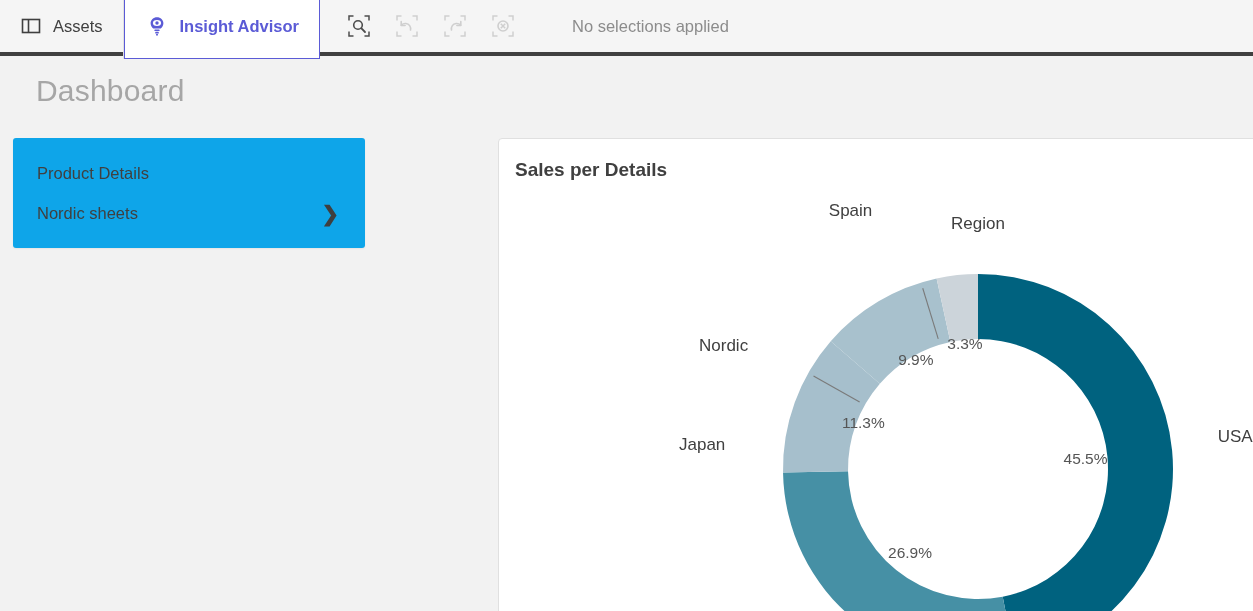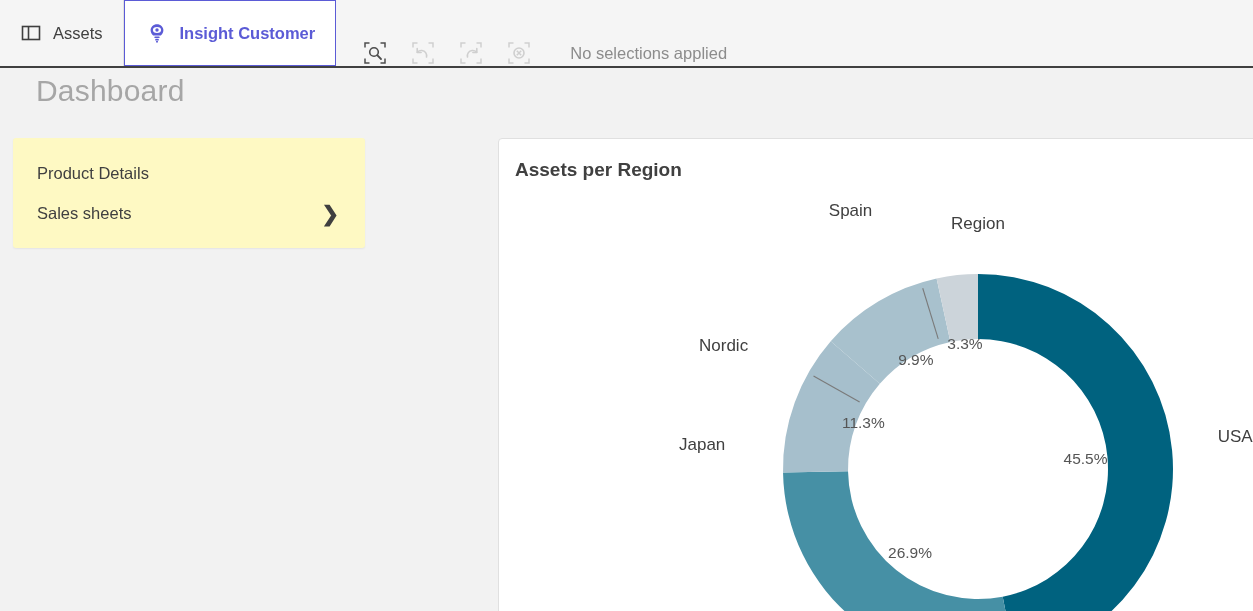--- a/index.html
+++ b/index.html
@@ -6,24 +6,24 @@
   html, body {
     width: 1253px; height: 611px;
     background: #f2f2f2;
     font-family: "Liberation Sans", sans-serif;
     overflow: hidden;
   }
 
   
   #toolbar {
     position: absolute; left: 0; top: 0;
-    width: 1253px; height: 68px;
+    width: 1253px; height: 56px;
     background: #f5f5f5;
-    border-bottom: 2px solid #404040;
-    display: flex; align-items: flex-end;
+    border-bottom: 4px solid #404040;
+    display: flex; align-items: center;
   }
   .tb-tab {
     display: flex; align-items: center; gap: 11px;
     padding: 0 20px;
     height: 66px;
     cursor: pointer;
     font-size: 16.5px;
     color: #404040;
     border-right: 1px solid #e0e0e0;
   }
@@ -40,39 +40,39 @@
     padding-left: 26px;
   }
   .tb-iconbtn {
     width: 26px; height: 26px;
     display: flex; align-items: center; justify-content: center;
     cursor: pointer;
     position: relative;
   }
   .tb-iconbtn.disabled { cursor: default; }
   .tb-status {
-    margin-left: 16px;
+    margin-left: 34px;
     font-size: 16.5px;
     color: #8c8c8c;
     white-space: nowrap;
   }
 
   
   #page-title {
     position: absolute; left: 36px; top: 74px;
     font-size: 30px;
     color: #a6a6a6;
     letter-spacing: .2px;
   }
 
   
   #sheet-card {
     position: absolute; left: 13px; top: 138px;
     width: 352px;
-    background: #fef9c3;
+    background: #0ea5e9;
     border-radius: 3px;
     padding: 16px 0 14px 0;
     box-shadow: 0 1px 2px rgba(0,0,0,.06);
   }
   .sheet-row {
     display: flex; align-items: center; justify-content: space-between;
     padding: 10px 22px 10px 24px;
     font-size: 16.5px;
     color: #404040;
     cursor: pointer;
@@ -122,21 +122,21 @@
     <span>
       <svg width="24" height="24" viewBox="0 0 24 24">
         <path d="M12 3.2c-3.6 0-6.4 2.7-6.4 6.1 0 2.3 1.2 4 2.6 5.1h7.6c1.4-1.1 2.6-2.8 2.6-5.1 0-3.4-2.8-6.1-6.4-6.1z" fill="#5b5bd6"></path>
         <ellipse cx="12" cy="9" rx="4.1" ry="3" fill="#ffffff"></ellipse>
         <circle cx="12" cy="9" r="1.7" fill="#5b5bd6"></circle>
         <rect x="9.4" y="15.4" width="5.2" height="1.7" rx=".6" fill="#5b5bd6"></rect>
         <rect x="10.2" y="17.8" width="3.6" height="1.7" rx=".6" fill="#5b5bd6"></rect>
         <rect x="11" y="20.1" width="2" height="1.5" rx=".5" fill="#5b5bd6"></rect>
       </svg>
     </span>
-    <span>Insight Customer</span>
+    <span>Insight Advisor</span>
   </div>
 
   <div class="tb-icons">
 
     <div class="tb-iconbtn">
       <svg width="26" height="26" viewBox="0 0 26 26">
         <path d="M3 7.5V3h4.5M18.5 3H23v4.5M23 18.5V23h-4.5M7.5 23H3v-4.5" fill="none" stroke="#4d4d4d" stroke-width="1.5"></path>
         <circle cx="12" cy="12" r="4.3" fill="none" stroke="#4d4d4d" stroke-width="1.6"></circle>
         <line x1="15.2" y1="15.2" x2="19" y2="19" stroke="#4d4d4d" stroke-width="1.8" stroke-linecap="round"></line>
       </svg>
@@ -171,27 +171,27 @@
   </div>
 </div>
 
 <div id="page-title">Dashboard</div>
 
 <div id="sheet-card">
   <div class="sheet-row">
     <span>Product Details</span>
   </div>
   <div class="sheet-row">
-    <span>Sales sheets</span>
+    <span>Nordic sheets</span>
     <span class="chev">❯</span>
   </div>
 </div>
 
 <div id="chart-panel">
-  <div id="chart-title">Assets per Region</div>
+  <div id="chart-title">Sales per Details</div>
   <div id="donut-wrap">
     <svg id="donut-svg" width="760" height="500" viewBox="0 0 760 500">
         <path d="M479,135 A195,195 0 0 1 516.0732829856781,521.4433902976643 L503.7155219904521,457.6289268651095 A130,130 0 0 0 479,200 Z" fill="#00627f"></path>
         <path d="M516.0732829856781,521.4433902976643 A195,195 0 0 1 284.0310006413299,333.4769654986649 L349.02066709421996,332.31797699911 A130,130 0 0 0 503.7155219904521,457.6289268651095 Z" fill="#4690a5"></path>
         <path d="M284.0310006413299,333.4769654986649 A195,195 0 0 1 331.74180210844247,202.17189998388113 L380.827868072295,244.78126665592075 A130,130 0 0 0 349.02066709421996,332.31797699911 Z" fill="#a6bfcc"></path>
         <path d="M331.74180210844247,202.17189998388113 A195,195 0 0 1 437.5918896238461,139.44720312974607 L451.39459308256403,202.9648020864974 A130,130 0 0 0 380.827868072295,244.78126665592075 Z" fill="#a8c1cd"></path>
         <path d="M437.5918896238461,139.44720312974607 A195,195 0 0 1 479.0000000000001,135 L479.0000000000001,200 A130,130 0 0 0 451.39459308256403,202.9648020864974 Z" fill="#ccd4da"></path>
         <text x="586.5064184658944" y="324.68641727448653" class="slice-pct" text-anchor="middle">45.5%</text>
         <text x="411.0197929108421" y="418.92074501644515" class="slice-pct" text-anchor="middle">26.9%</text>
         <text x="364.3349701265628" y="289.3354956332881" class="slice-pct" text-anchor="middle">11.3%</text>

